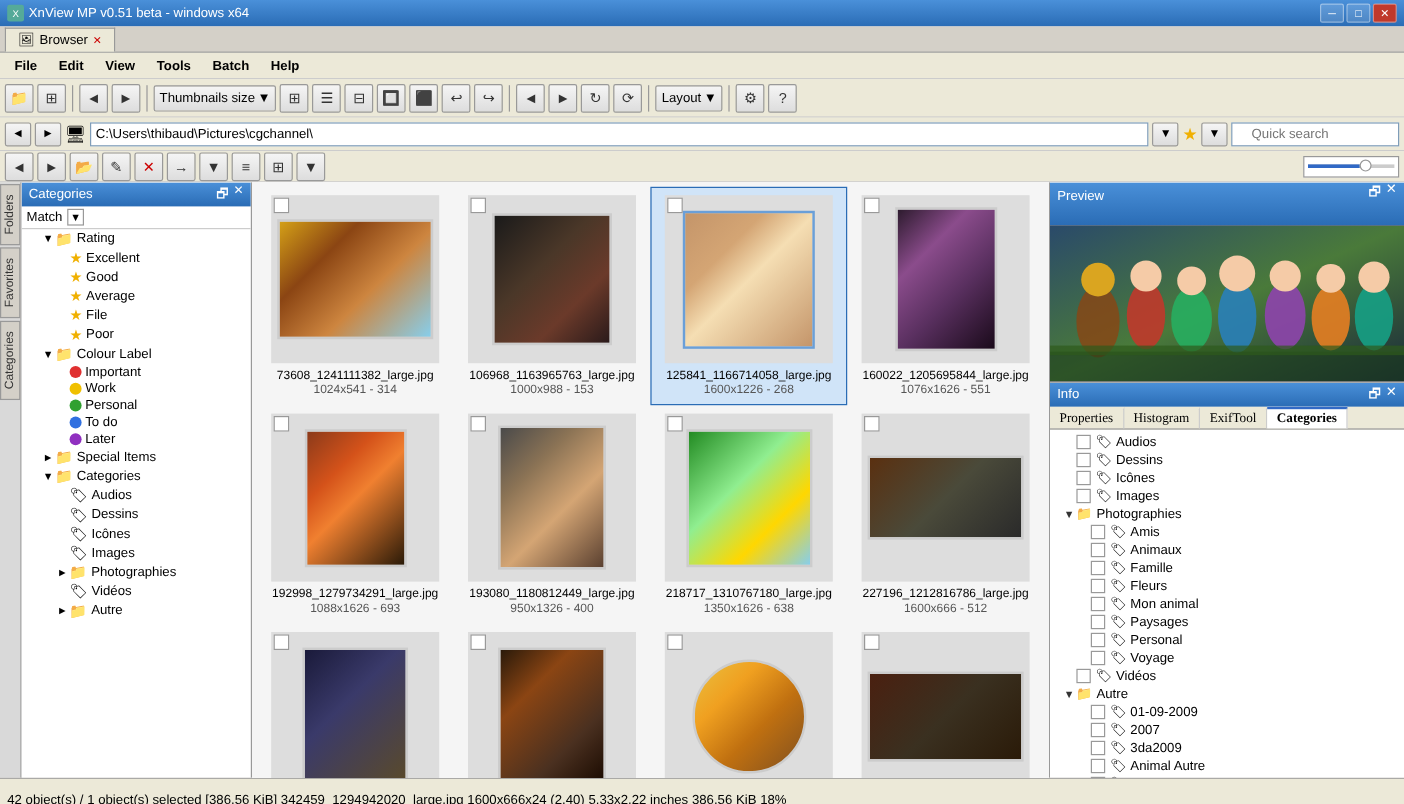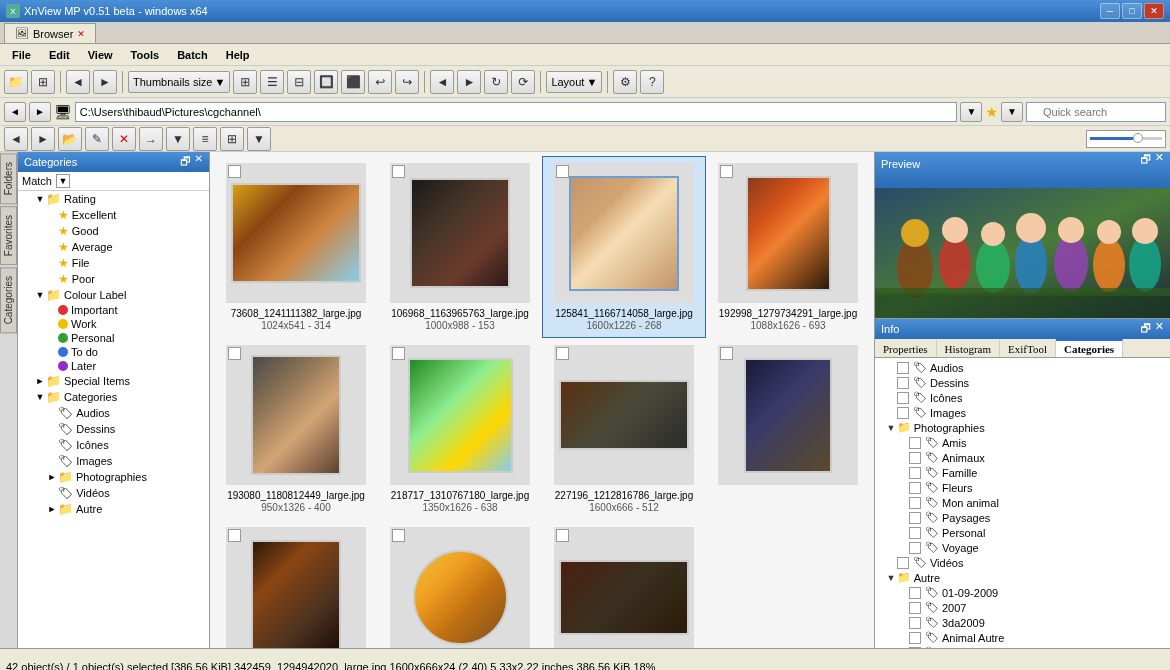--- a/index.html
+++ b/index.html
@@ -677,20 +677,28 @@
 
       <div class="thumb-cell selected">
         <div class="thumb-wrapper">
           <div style="position:absolute;top:2px;left:2px;width:13px;height:13px;border:1px solid #999;background:white;"></div>
           <div class="thumb-3" style="width:110px;height:115px;border:2px solid #6a9fd8;"></div>
         </div>
         <div class="thumb-label">125841_1166714058_large.jpg</div>
         <div class="thumb-sublabel"><span>1600x1226</span> - <span>268</span></div>
       </div>
 
+      <div class="thumb-cell">
+        <div class="thumb-wrapper">
+          <div style="position:absolute;top:2px;left:2px;width:13px;height:13px;border:1px solid #999;background:white;"></div>
+          <div class="thumb-4" style="width:85px;height:120px;border:2px solid #ccc;"></div>
+        </div>
+        <div class="thumb-label">160022_1205695844_large.jpg</div>
+        <div class="thumb-sublabel"><span>1076x1626</span> - <span>551</span></div>
+      </div>
 
       <div class="thumb-cell">
         <div class="thumb-wrapper">
           <div style="position:absolute;top:2px;left:2px;width:13px;height:13px;border:1px solid #999;background:white;"></div>
           <div class="thumb-5" style="width:85px;height:115px;border:2px solid #ccc;"></div>
         </div>
         <div class="thumb-label">192998_1279734291_large.jpg</div>
         <div class="thumb-sublabel"><span>1088x1626</span> - <span>693</span></div>
       </div>
 

